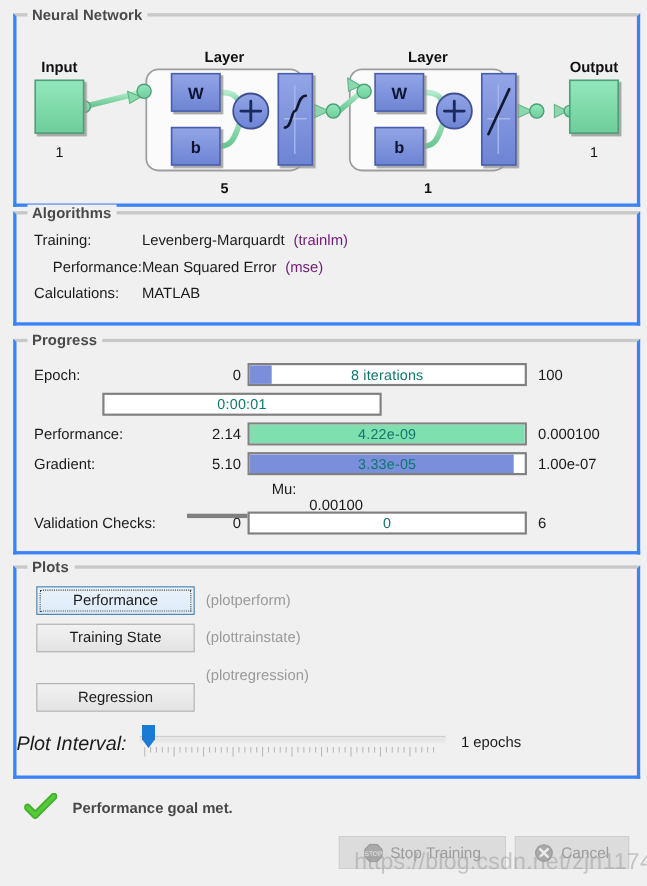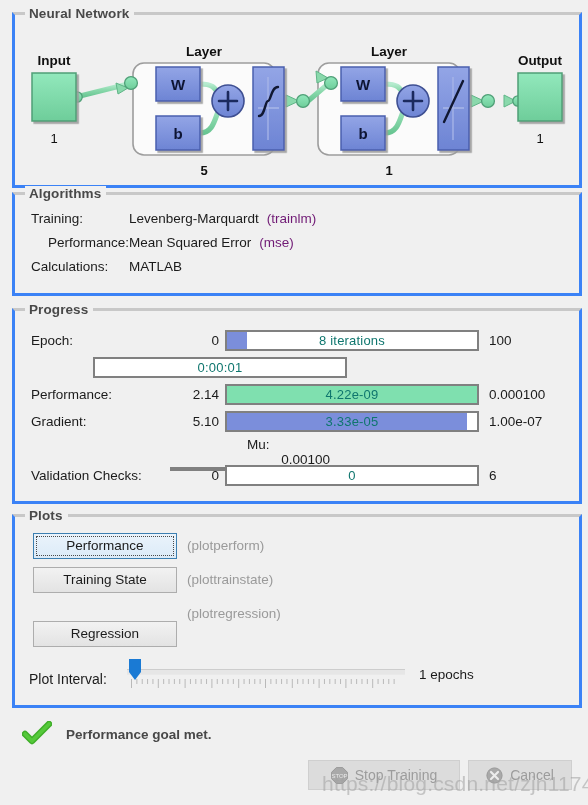--- a/index.html
+++ b/index.html
@@ -136,24 +136,25 @@
   .plot-fn {
     position: absolute;
     left: 172px;
     font-size: 13.5px;
     color: #9a9a9a;
     line-height: 26px;
     white-space: nowrap;
   }
   .interval-label {
     position: absolute;
-    left: 14px;
+    left: 0;
     bottom: 18px;
-    font-size: 14px;
-    white-space: nowrap;
+    font-size: 18px;
+    white-space: nowrap;
+    font-style: italic;
   }
   .slider {
     position: absolute;
     left: 112px;
     bottom: 14px;
     width: 278px;
     height: 34px;
   }
   .slider-track {
     position: absolute;

